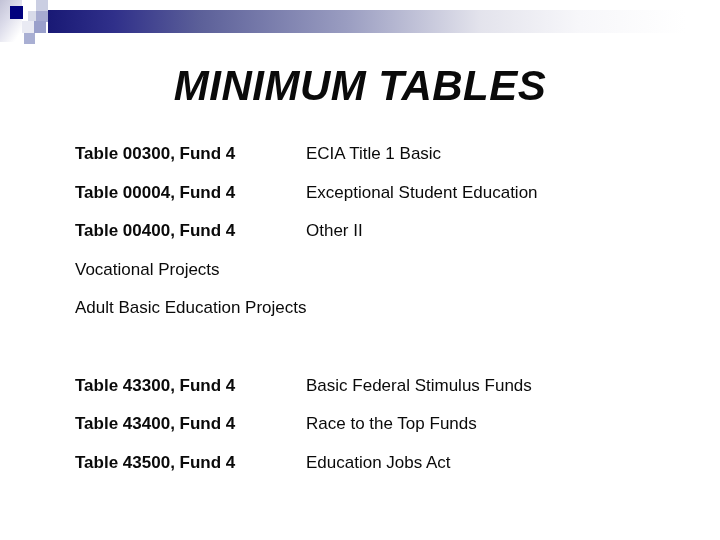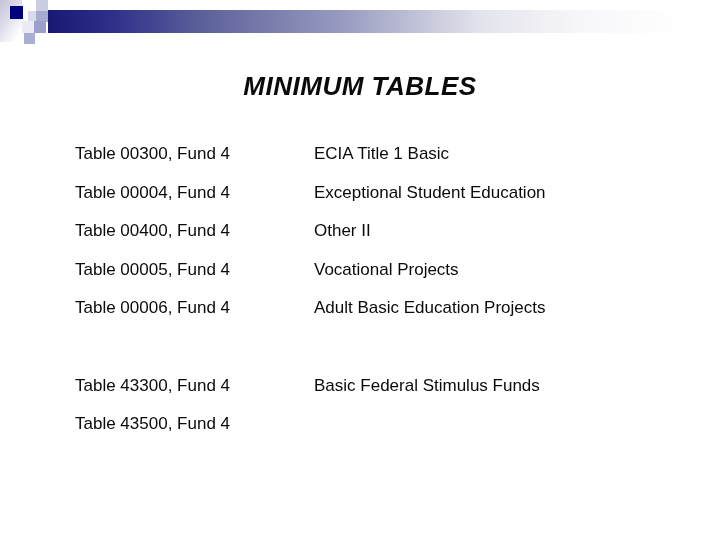--- a/index.html
+++ b/index.html
@@ -29,35 +29,35 @@
     left:48px; top:10px; width:664px; height:23px;
     background:linear-gradient(to right,
       #191975 0%, #30308a 10%, #5c6099 23%, #9a9dc1 45%,
       #e3e3ec 65%, #f7f7fa 80%, #ffffff 96%);
   }
 
   
   .title {
     position:absolute; left:0; top:66px; width:720px;
     text-align:center;
-    font-size:26px; line-height:40px;
+    font-size:42px; line-height:40px;
     font-weight:bold; font-style:italic;
     color:#0a0a0a;
     letter-spacing:0.5px;
     white-space:nowrap;
   }
 
   
   .rows {
     position:absolute; left:75px; top:135px; width:600px;
     font-size:17px; color:#0a0a0a;
   }
   .row { display:flex; height:38.6px; line-height:38.6px; white-space:nowrap; }
-  .cell-table { width:231px; flex:0 0 231px; }
-  .cell-desc  { flex:1;margin-left:8px; }
+  .cell-table { width:231px; flex:0 0 231px;font-weight:bold; }
+  .cell-desc  { flex:1; }
 </style>
 </head>
 <body>
 
 <div class="slide">
 
   <div class="deco strip"></div>
   <div class="deco bar"></div>
   <div class="deco navy-sq"></div>
   <div class="deco sq-top"></div>
@@ -76,31 +76,34 @@
     </div>
     <div class="row">
       <span class="cell-table">Table 00004, Fund 4</span>
       <span class="cell-desc">Exceptional Student Education</span>
     </div>
     <div class="row">
       <span class="cell-table">Table 00400, Fund 4</span>
       <span class="cell-desc">Other II</span>
     </div>
     <div class="row">
-      <span class="cell-table">Table 00005, Fund 4</span>
       <span class="cell-desc">Vocational Projects</span>
     </div>
     <div class="row">
-      <span class="cell-table">Table 00006, Fund 4</span>
       <span class="cell-desc">Adult Basic Education Projects</span>
     </div>
     <div class="row">
     </div>
     <div class="row">
       <span class="cell-table">Table 43300, Fund 4</span>
       <span class="cell-desc">Basic Federal Stimulus Funds</span>
     </div>
     <div class="row">
+      <span class="cell-table">Table 43400, Fund 4</span>
+      <span class="cell-desc">Race to the Top Funds</span>
+    </div>
+    <div class="row">
       <span class="cell-table">Table 43500, Fund 4</span>
+      <span class="cell-desc">Education Jobs Act</span>
     </div>
   </div>
 
 </div>
 
 </body></html>

